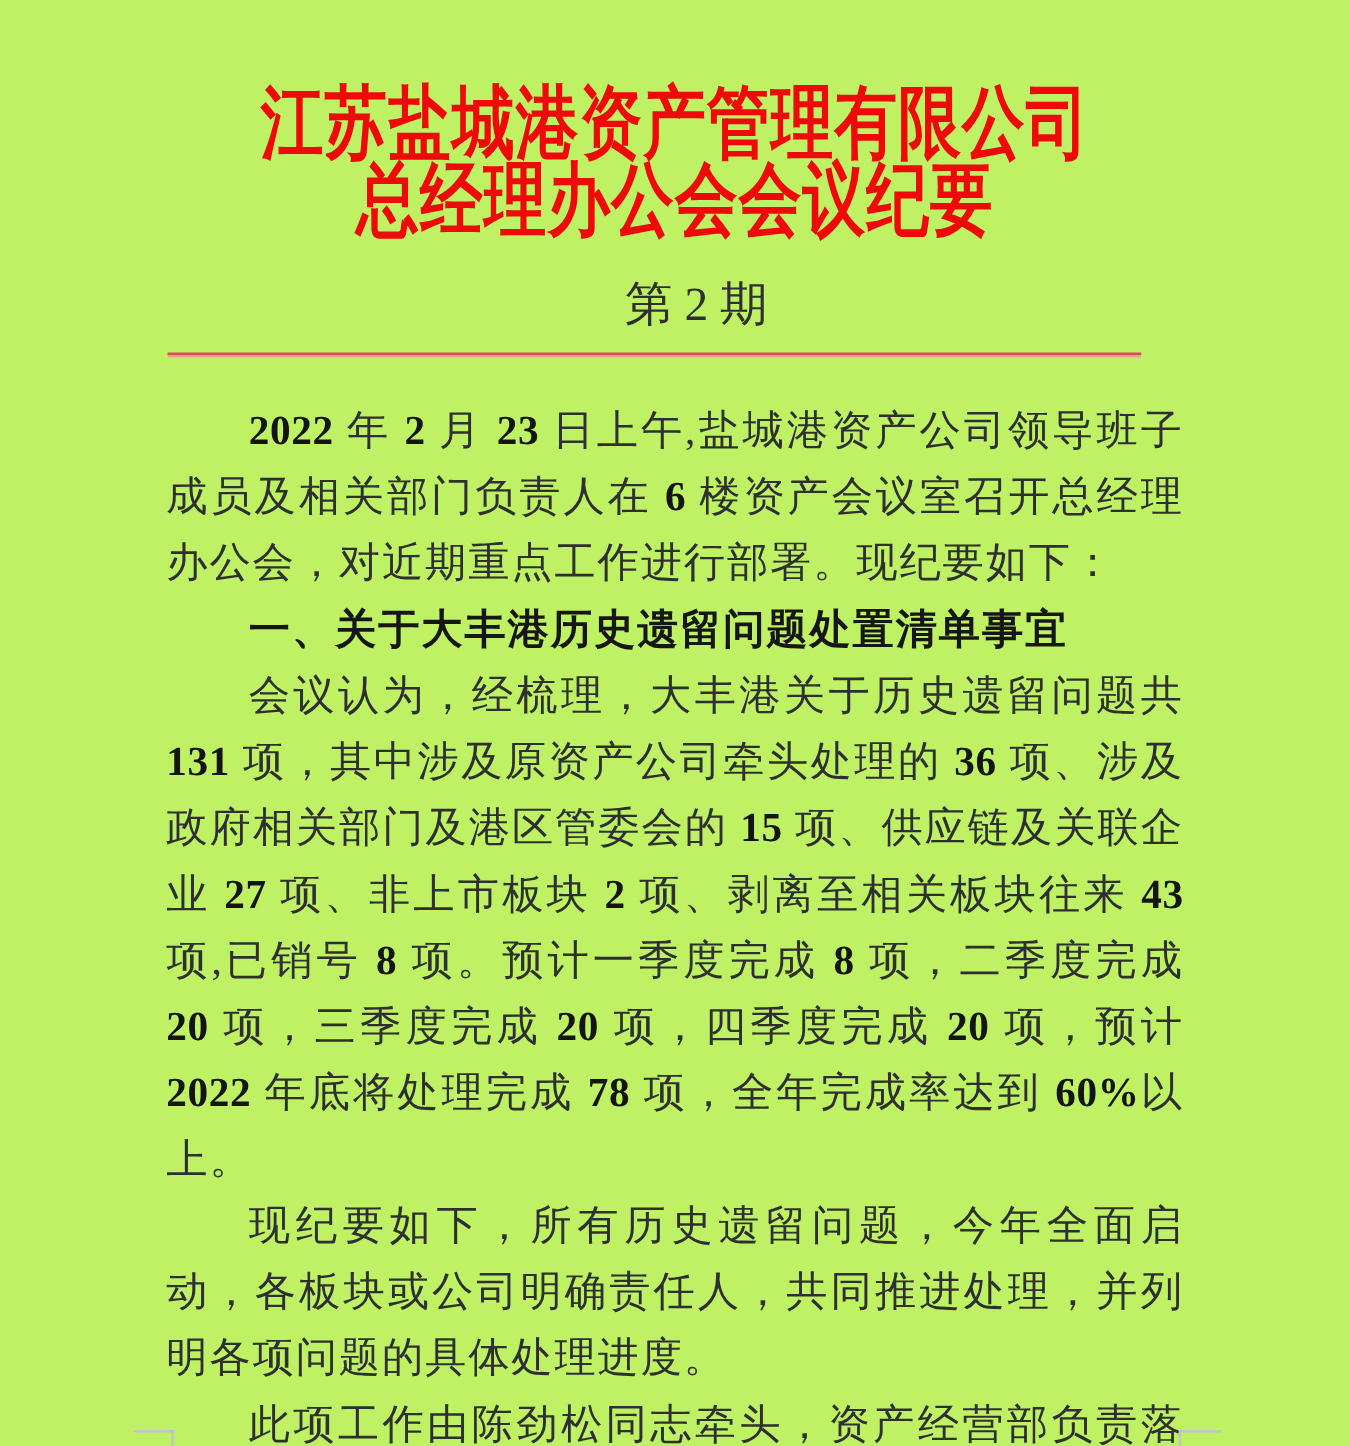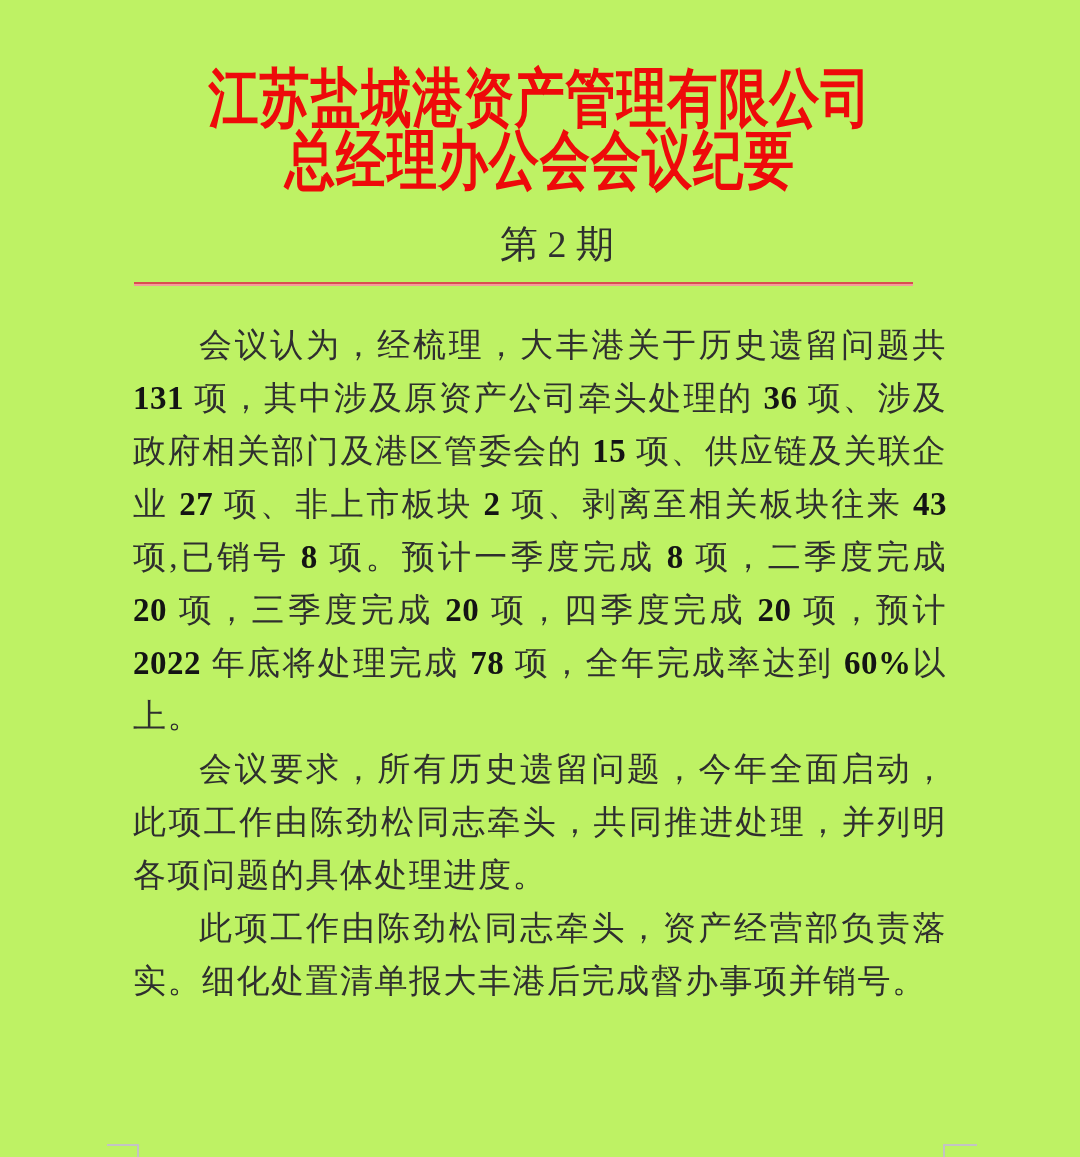--- a/index.html
+++ b/index.html
@@ -100,25 +100,27 @@
 
   <div class="title-line title-line-1">江苏盐城港资产管理有限公司</div>
 
   <div class="title-line title-line-2">总经理办公会会议纪要</div>
 
   <div class="issue-line">第 2 期</div>
 
   <div class="red-rule"></div>
 
   <main class="doc-body">
+    <p class="para autonum"><span class="num">2022</span> 年 <span class="num">2</span> 月 <span class="num">23</span> 日上午,盐城港资产公司领导班子成员及相关部门负责人在 <span class="num">6</span> 楼资产会议室召开总经理办公会，对近期重点工作进行部署。现纪要如下：</p>
 
+    <h2 class="heading">一、关于大丰港历史遗留问题处置清单事宜</h2>
 
     <p class="para autonum">会议认为，经梳理，大丰港关于历史遗留问题共 <span class="num">131</span> 项，其中涉及原资产公司牵头处理的 <span class="num">36</span> 项、涉及政府相关部门及港区管委会的 <span class="num">15</span> 项、供应链及关联企业 <span class="num">27</span> 项、非上市板块 <span class="num">2</span> 项、剥离至相关板块往来 <span class="num">43</span> 项,已销号 <span class="num">8</span> 项。预计一季度完成 <span class="num">8</span> 项，二季度完成 <span class="num">20</span> 项，三季度完成 <span class="num">20</span> 项，四季度完成 <span class="num">20</span> 项，预计 <span class="num">2022</span> 年底将处理完成 <span class="num">78</span> 项，全年完成率达到 <span class="num">60%</span>以上。</p>
 
-    <p class="para autonum">会议要求，所有历史遗留问题，今年全面启动，此项工作由陈劲松同志牵头，共同推进处理，并列明各项问题的具体处理进度。</p>
+    <p class="para autonum">现纪要如下，所有历史遗留问题，今年全面启动，各板块或公司明确责任人，共同推进处理，并列明各项问题的具体处理进度。</p>
 
     <p class="para autonum">此项工作由陈劲松同志牵头，资产经营部负责落实。细化处置清单报大丰港后完成督办事项并销号。</p>
 
   </main>
 
   <div class="corner corner-left"></div>
   <div class="corner corner-right"></div>
 
 </div>
 

